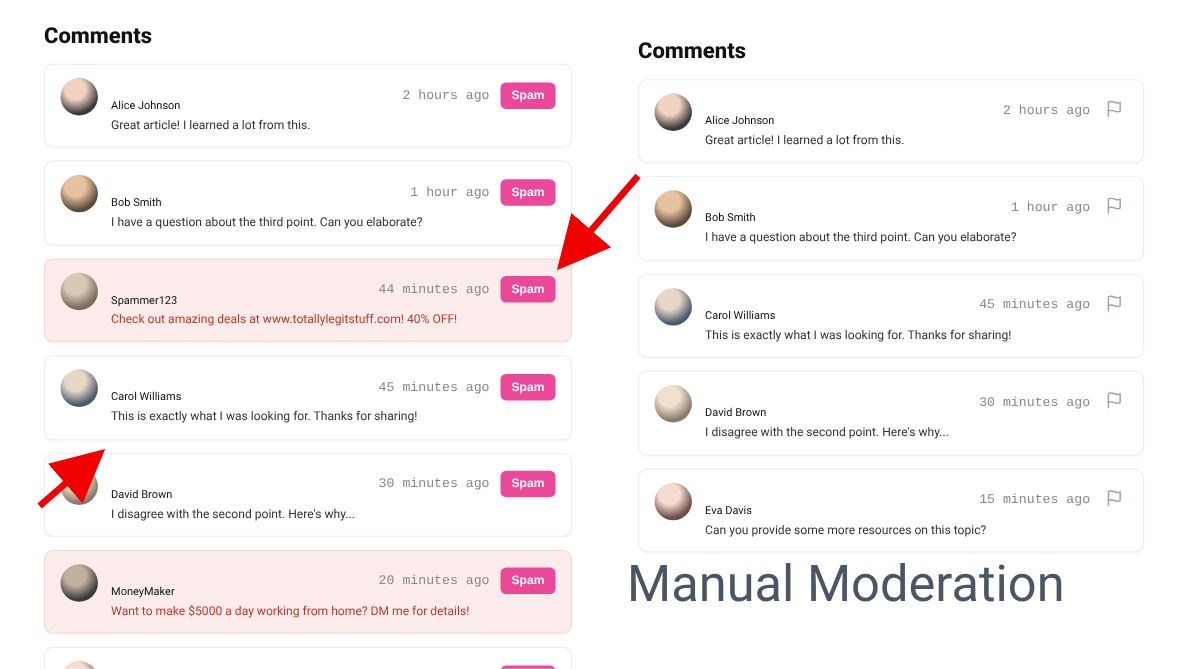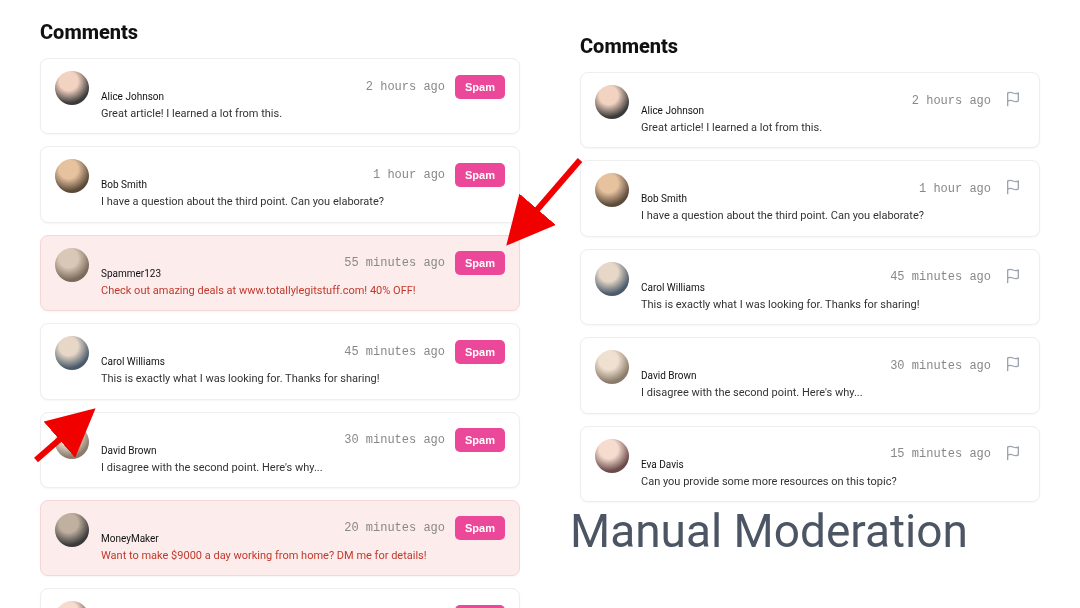--- a/index.html
+++ b/index.html
@@ -161,21 +161,21 @@
             </div>
             <div class="comment-text">I have a question about the third point. Can you elaborate?</div>
           </div>
         </div>
         <div class="comment spam">
           <div class="avatar av3"></div>
           <div class="comment-body">
             <div class="comment-header">
               <span class="author">Spammer123</span>
               <div class="meta-right">
-                <span class="time">55 minutes ago</span>
+                <span class="time">44 minutes ago</span>
                 <button class="spam-btn">Spam</button>
               </div>
             </div>
             <div class="comment-text">Check out amazing deals at www.totallylegitstuff.com! 40% OFF!</div>
           </div>
         </div>
         <div class="comment">
           <div class="avatar av4"></div>
           <div class="comment-body">
             <div class="comment-header">
@@ -204,21 +204,21 @@
         <div class="comment spam">
           <div class="avatar av6"></div>
           <div class="comment-body">
             <div class="comment-header">
               <span class="author">MoneyMaker</span>
               <div class="meta-right">
                 <span class="time">20 minutes ago</span>
                 <button class="spam-btn">Spam</button>
               </div>
             </div>
-            <div class="comment-text">Want to make $9000 a day working from home? DM me for details!</div>
+            <div class="comment-text">Want to make $5000 a day working from home? DM me for details!</div>
           </div>
         </div>
         <div class="comment">
           <div class="avatar av7"></div>
           <div class="comment-body">
             <div class="comment-header">
               <span class="author">Eva Davis</span>
               <div class="meta-right">
                 <span class="time">15 minutes ago</span>
                 <button class="spam-btn">Spam</button>

